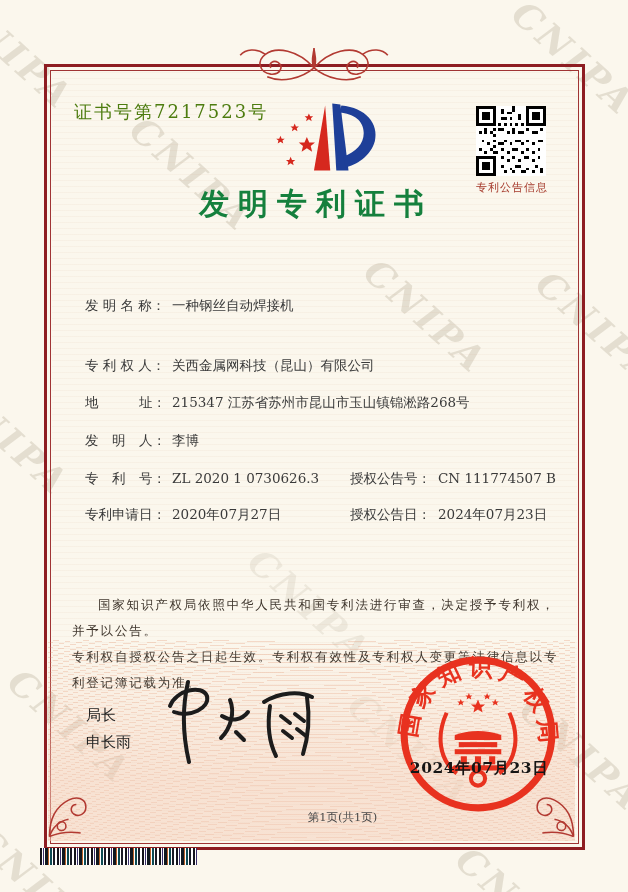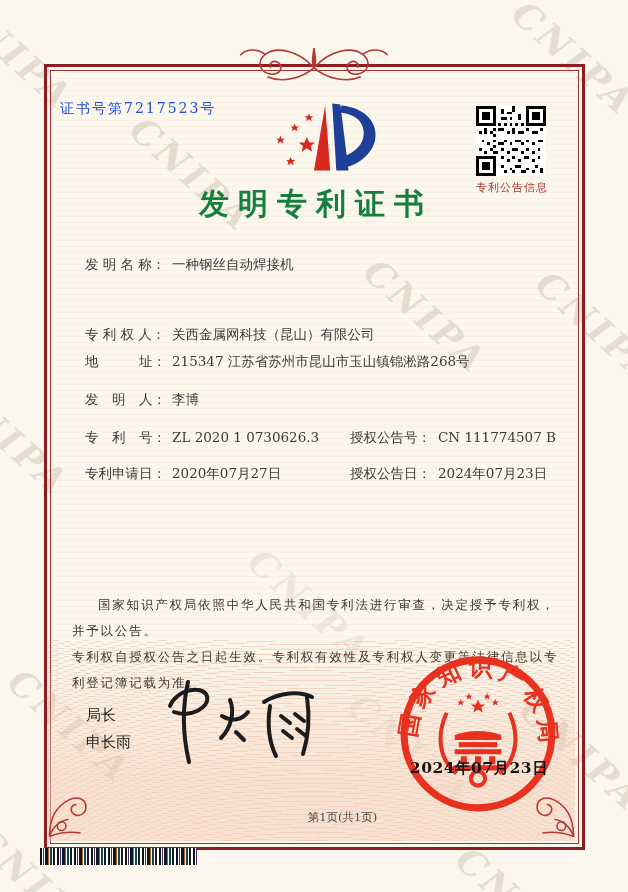--- a/index.html
+++ b/index.html
@@ -20,35 +20,35 @@
   .waves{position:absolute;left:48px;top:640px;width:527px;height:201px;
       background:
         linear-gradient(180deg,rgba(246,215,196,0) 0,rgba(244,205,184,0.50) 70%),
         repeating-radial-gradient(140% 120% at 50% 230%,rgba(224,138,100,0.28) 0 1px,rgba(224,138,100,0) 1px 5px);
       pointer-events:none;}
   .flourish-top{position:absolute;left:224px;top:40px;width:180px;height:52px;}
   .corner{position:absolute;width:52px;height:52px;}
   .corner.bl{left:46px;top:788px;}
   .corner.br{left:525px;top:788px;transform:scaleX(-1);}
   
-  .certno{position:absolute;left:60px;top:100px;font-size:14px;letter-spacing:2px;color:#1d4ed8;}
+  .certno{position:absolute;left:74px;top:100px;font-size:18px;letter-spacing:2px;color:#4d7c0f;}
   .logo{position:absolute;left:250px;top:96px;width:132px;height:84px;}
   .qr{position:absolute;left:476px;top:106px;width:70px;height:70px;background:#fff;}
   .qr svg{display:block;width:100%;height:100%;}
   .qr-caption{position:absolute;left:458px;top:180px;width:108px;text-align:center;
       font-size:11px;color:#a5392b;letter-spacing:1px;}
   .title{position:absolute;left:44px;top:184px;width:535px;text-align:center;
       font-size:30px;font-weight:bold;color:#15803d;letter-spacing:9px;text-indent:9px;}
   
-  .row{position:absolute;left:85px;width:470px;font-size:13.5px;color:#3a3a3a;white-space:nowrap;}
+  .row{position:absolute;left:85px;width:470px;font-size:13.5px;color:#3a3a3a;white-space:nowrap;margin-top:41px;}
   .row .lbl{display:inline-block;width:87px;}
   .row.small-lbl .lbl{font-size:11px;}
   .row .lbl2{position:absolute;left:265px;display:inline-block;width:88px;}
   .row .val2{position:absolute;left:353px;text-align:center;}
-  .r0{top:256px}.r1{top:326px}.r2{top:353px}.r3{top:391px}
+  .r0{top:256px}.r1{top:316px}.r2{top:353px}.r3{top:391px}
   .r4{top:429px}.r5{top:465px}.r6{top:502px}.r7{top:540px}
   
   .para{position:absolute;left:72px;top:592px;width:487px;font-size:12.5px;
         color:#40372e;letter-spacing:1.8px;line-height:26px;}
   .para .l1{text-indent:26px;}
   
   .officer{position:absolute;left:86px;top:701px;font-family:Liberation Sans, sans-serif;
       font-size:15px;color:#222;line-height:27px;}
   .sig{position:absolute;left:158px;top:670px;width:175px;height:102px;}
   

